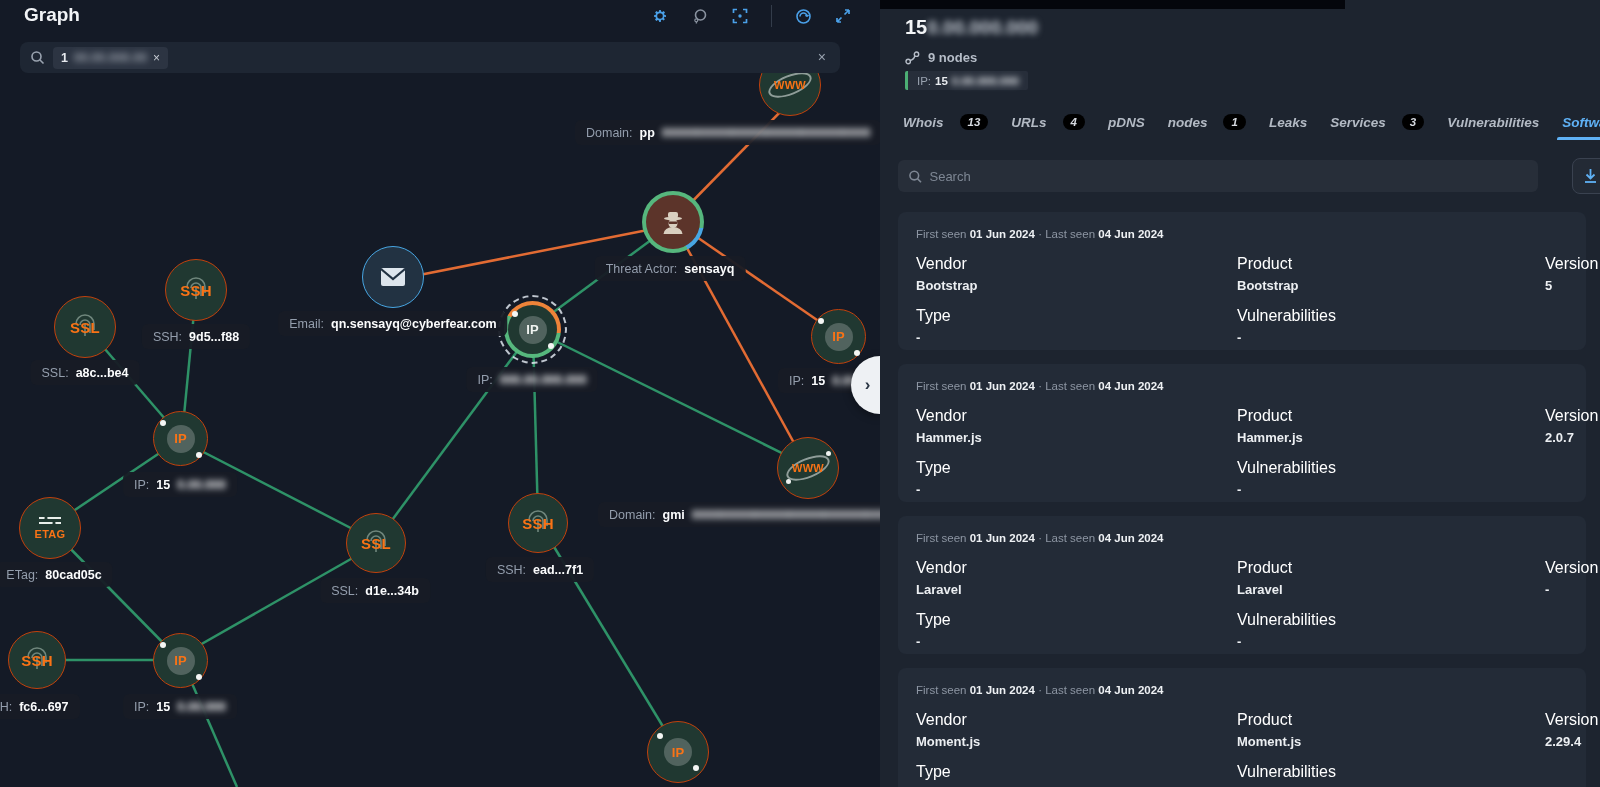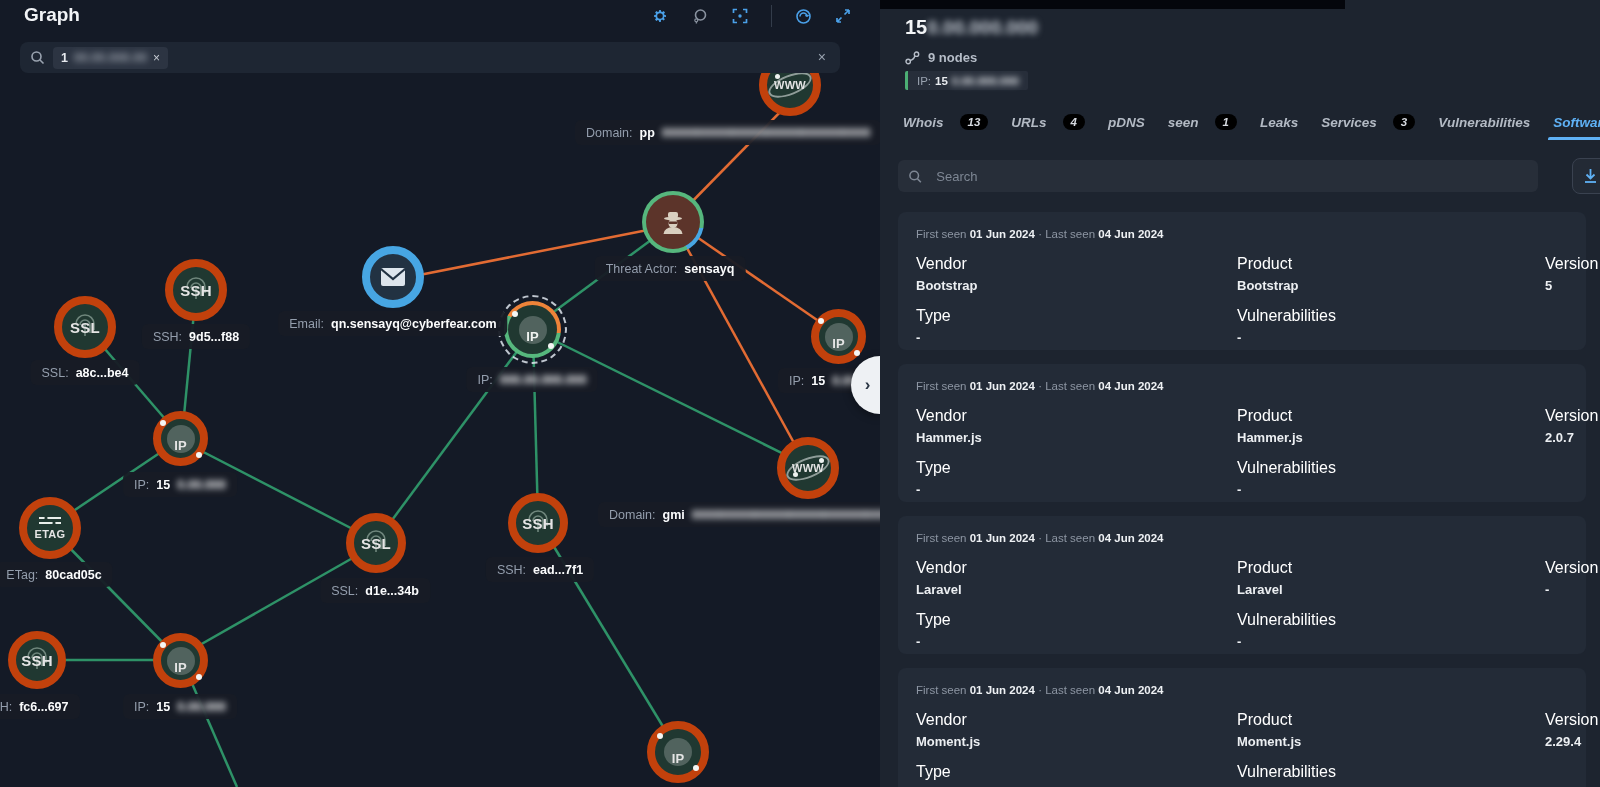--- a/index.html
+++ b/index.html
@@ -20,31 +20,31 @@
   .gsearch-icon { margin:0 8px 0 10px; }
   .gchip { display:flex; align-items:center; gap:6px; background:#2c3442; border-radius:4px;
            height:22px; padding:0 8px; color:#e6e9ee; font-size:12.5px; font-weight:700; }
   .gchip .blur { font-weight:400; }
   .gchip-x { color:#c7ccd4; font-size:12px; cursor:pointer; font-weight:400; }
   .gclear { position:absolute; right:14px; top:7px; color:#9aa3b0; font-size:14px; cursor:pointer; }
 
   .edges { position:absolute; left:0; top:0; z-index:5; }
 
   
-  .node { position:absolute; border-radius:50%; border:8px solid #c2410c; background:#203831;
-          display:flex; align-items:center; justify-content:center; color:#e5e5e5;
+  .node { position:absolute; border-radius:50%; border:1px solid #c2410c; background:#203831;
+          display:flex; align-items:center; justify-content:center; color:#f97316;
           font-weight:700; z-index:10; }
   .node .ntext { position:relative; z-index:2; letter-spacing:.3px; }
   .fp-arcs { position:absolute; opacity:.45; }
   .ring-grad { position:absolute; border-radius:50%; z-index:10; }
   .ring-grad .core { position:absolute; inset:4px; border-radius:50%; background:#203831;
                      display:flex; align-items:center; justify-content:center; color:#f0f3f0; font-weight:700; }
   .sel-ring { outline:2px dashed rgba(222,229,238,.85); outline-offset:4px; }
   .ip-inner { width:28px; height:28px; border-radius:50%; background:rgba(255,255,255,.22);
-              display:flex; align-items:flex-end; justify-content:center; font-size:13px; position:relative; }
+              display:flex; align-items:center; justify-content:center; font-size:13px; position:relative; }
   .ip-dot { position:absolute; width:6px; height:6px; border-radius:50%; background:#f4f6f4; }
   .ip-dot.d1 { left:-7px; top:-5px; } .ip-dot.d2 { right:-7px; bottom:-5px; }
   .www-ellipse { position:absolute; left:50%; top:50%; width:46px; height:20px; border:2px solid rgba(235,240,238,.55);
                  border-radius:50%; transform:translate(-50%,-50%) rotate(-22deg); }
   .www-dot { position:absolute; width:5px; height:5px; border-radius:50%; background:#eef2f0; }
 
   
   .nlabel { position:absolute; z-index:20; height:25px; display:flex; align-items:center; gap:7px;
             background:rgba(23,27,37,.95); border-radius:6px; padding:0 11px;
             font-size:12.5px; color:#949ead; white-space:nowrap; }
@@ -71,21 +71,21 @@
   .ip-chip b { color:#e8ebef; }
   .tabs { position:absolute; left:18px; top:114px; display:flex; align-items:center; gap:13px; }
   .tab { display:flex; align-items:center; gap:16px; padding:0 5px 10px 5px; cursor:pointer;
          color:#b3bac4; font-size:13.5px; font-weight:700; position:relative;font-style:italic; }
   .tab .badge { background:#000000; color:#d5d9df; border-radius:10px; font-size:11.5px;
                 font-weight:700; padding:2px 8px; }
   .tab.active { color:#5fb1f5; }
   .tab.active::after { content:""; position:absolute; left:0; right:0; bottom:0; height:3px;
                        background:#5fb1f5; border-radius:2px 2px 0 0; }
   .dsearch { position:absolute; left:18px; top:160px; width:640px; height:32px; background:#272e39;
-             border-radius:6px; display:flex; align-items:center; padding:0 10px; gap:14px;justify-content:center; }
+             border-radius:6px; display:flex; align-items:center; padding:0 10px; gap:7px;justify-content:center; }
   .dsearch input { background:transparent; border:none; outline:none; color:#dfe3e9; font-size:13px;
                    width:100%; font-family:"Liberation Sans", sans-serif; }
   .dsearch input::placeholder { color:#7e8794; }
   .dl-btn { position:absolute; left:692px; top:158px; width:36px; height:36px; background:#232a35;
             border:1px solid #3a4250; border-radius:8px; display:flex; align-items:center;
             justify-content:center; cursor:pointer; }
 
   .cards { position:absolute; left:18px; top:212px; width:688px; }
   .card { background:#232b37; border-radius:8px; height:138px; margin-bottom:14px; padding:16px 18px; }
   .seen-row { font-size:11.5px; color:#8d96a3; }
@@ -399,21 +399,21 @@
         <span class="badge">13</span>
       </div>
     <div class="tab">
         <span>URLs</span>
         <span class="badge">4</span>
       </div>
     <div class="tab">
         <span>pDNS</span>
       </div>
     <div class="tab">
-        <span>seen</span>
+        <span>nodes</span>
         <span class="badge">1</span>
       </div>
     <div class="tab">
         <span>Leaks</span>
       </div>
     <div class="tab">
         <span>Services</span>
         <span class="badge">3</span>
       </div>
     <div class="tab">

